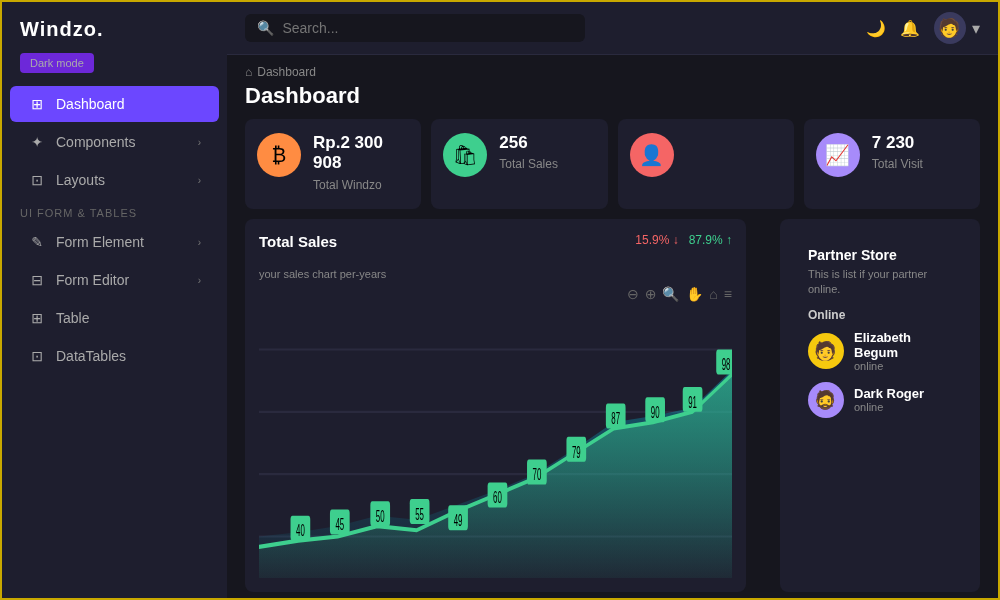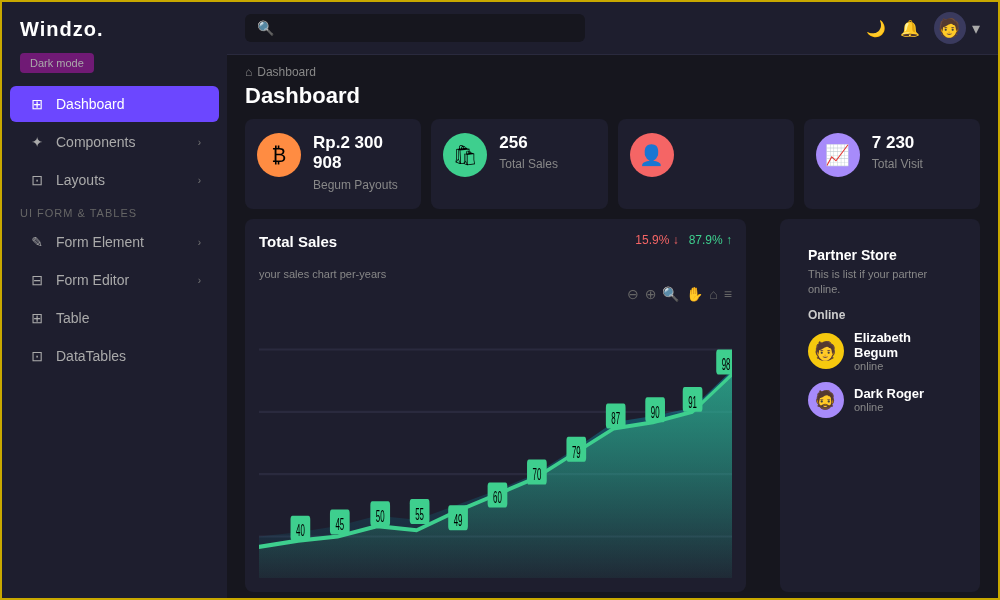--- a/index.html
+++ b/index.html
@@ -26,21 +26,21 @@
     }
     .sidebar-logo {
       padding: 0 18px 8px;
       font-size: 20px;
       font-weight: 700;
       color: #fff;
       letter-spacing: 1px;
     }
     .dark-mode-btn {
       margin: 4px 18px 12px;
-      background: #701a75;
+      background: #6d28d9;
       color: #aaa;
       border: none;
       border-radius: 4px;
       padding: 4px 10px;
       font-size: 11px;
       cursor: pointer;
       width: fit-content;
     }
     .sidebar-section-label {
       font-size: 11px;
@@ -393,20 +393,21 @@
       <span>DataTables</span>
     </div>
   </div>
 </aside>
 
 <div class="main">
 
   <div class="topbar">
     <div class="search-wrap">
       <span style="color:#888;font-size:14px;">🔍</span>
+      <input type="text" placeholder="Search..." style="">
     </div>
     <div class="topbar-icons">
       <span class="topbar-icon">🌙</span>
       <span class="topbar-icon">🔔</span>
       <div class="avatar-wrap">
         <div class="avatar-circle" style="background:#3a3a5e;font-size:18px;">🧑</div>
         <span class="topbar-icon">▾</span>
       </div>
     </div>
   </div>
@@ -418,21 +419,21 @@
     </div>
     <div class="page-title">Dashboard</div>
 
     <div class="stat-cards">
       <div class="stat-card">
         <div class="stat-icon-wrap orange">
           <span>₿</span>
         </div>
         <div>
           <div class="stat-value">Rp.2 300 908</div>
-          <div class="stat-label">Begum Payouts</div>
+          <div class="stat-label">Total Windzo</div>
         </div>
       </div>
       <div class="stat-card">
         <div class="stat-icon-wrap green">
           <span>🛍</span>
         </div>
         <div>
           <div class="stat-value">256</div>
           <div class="stat-label">Total Sales</div>
         </div>

